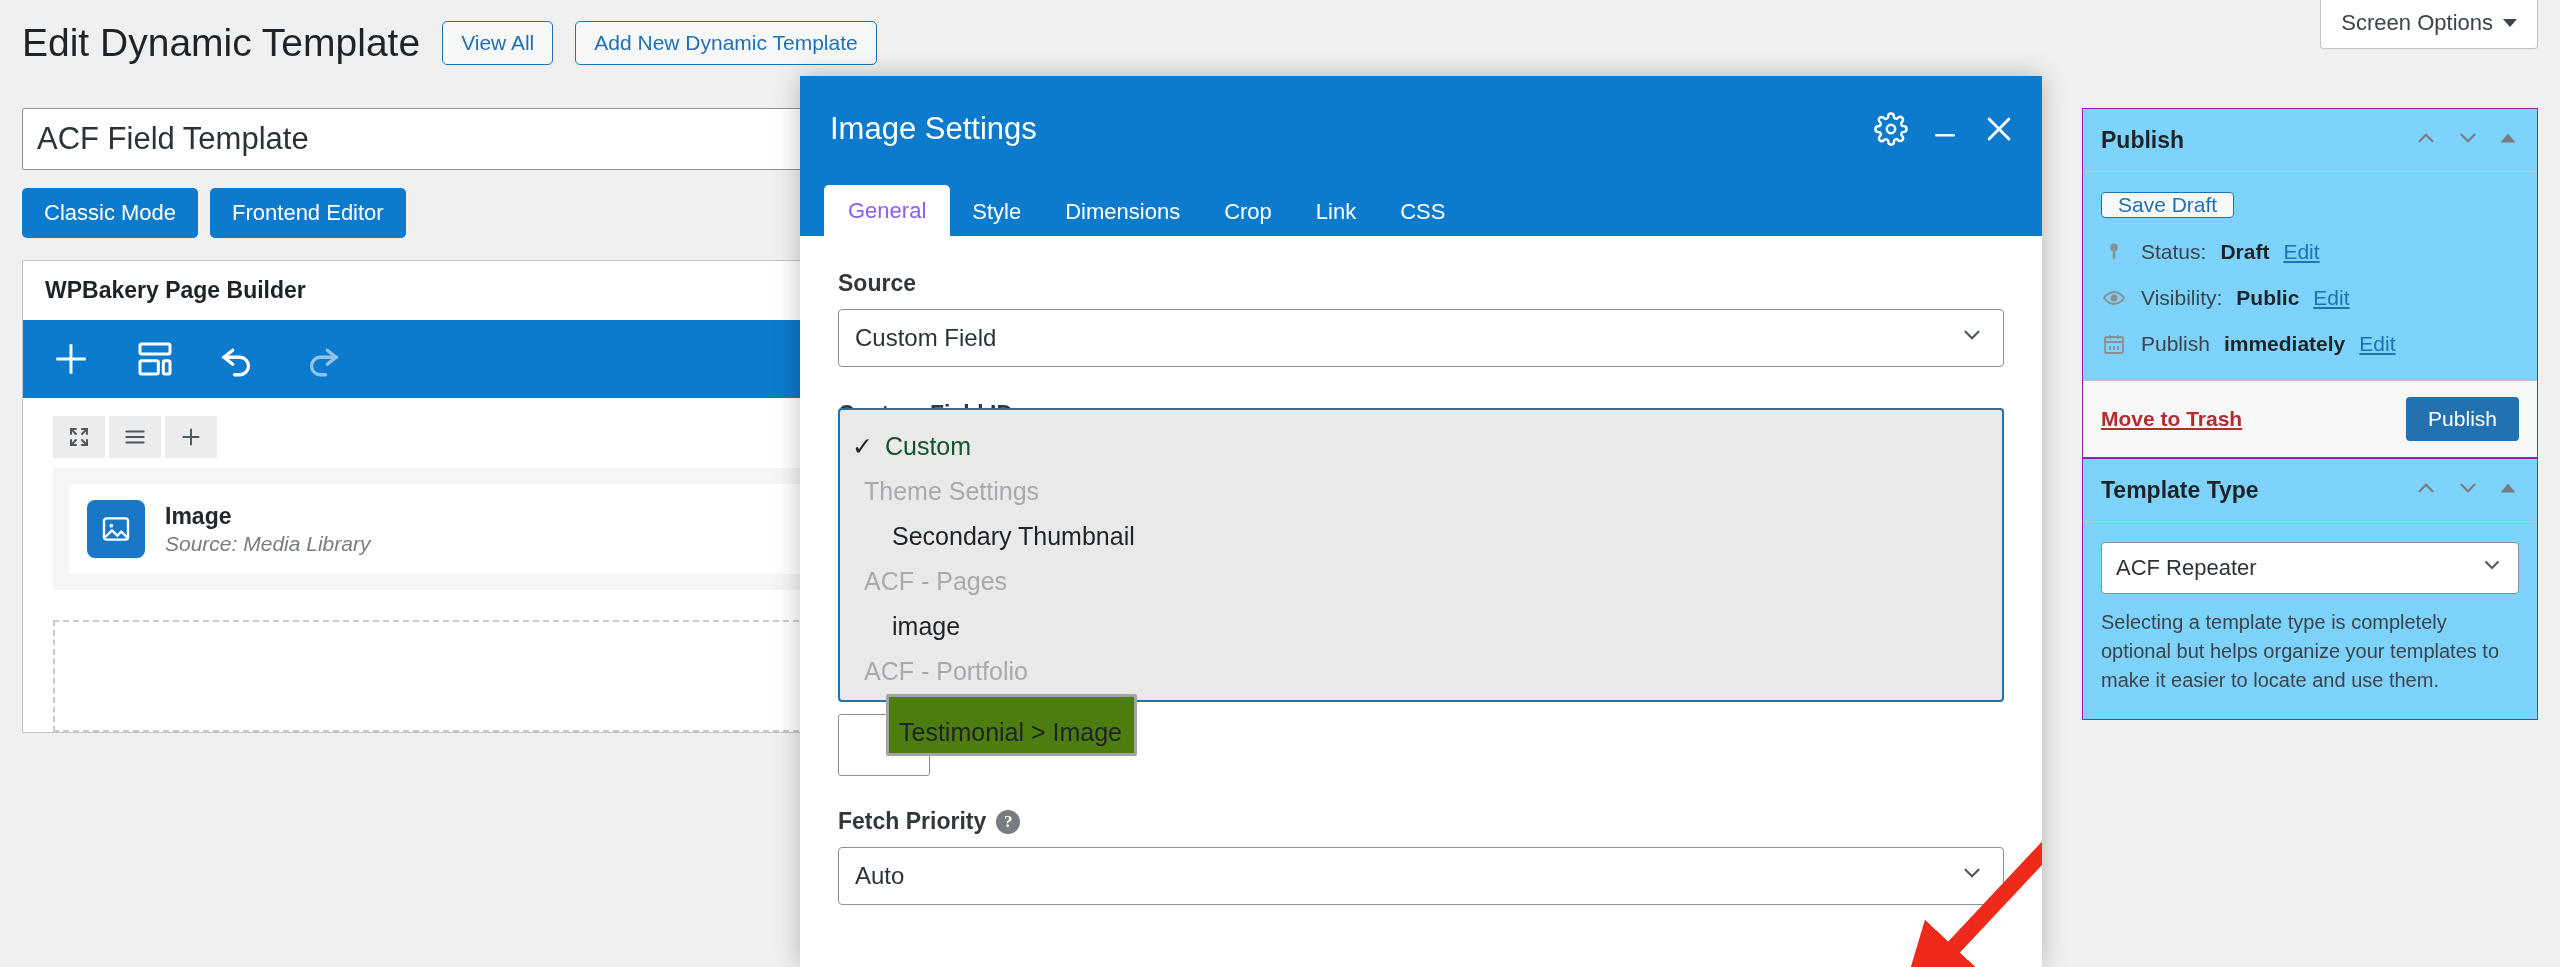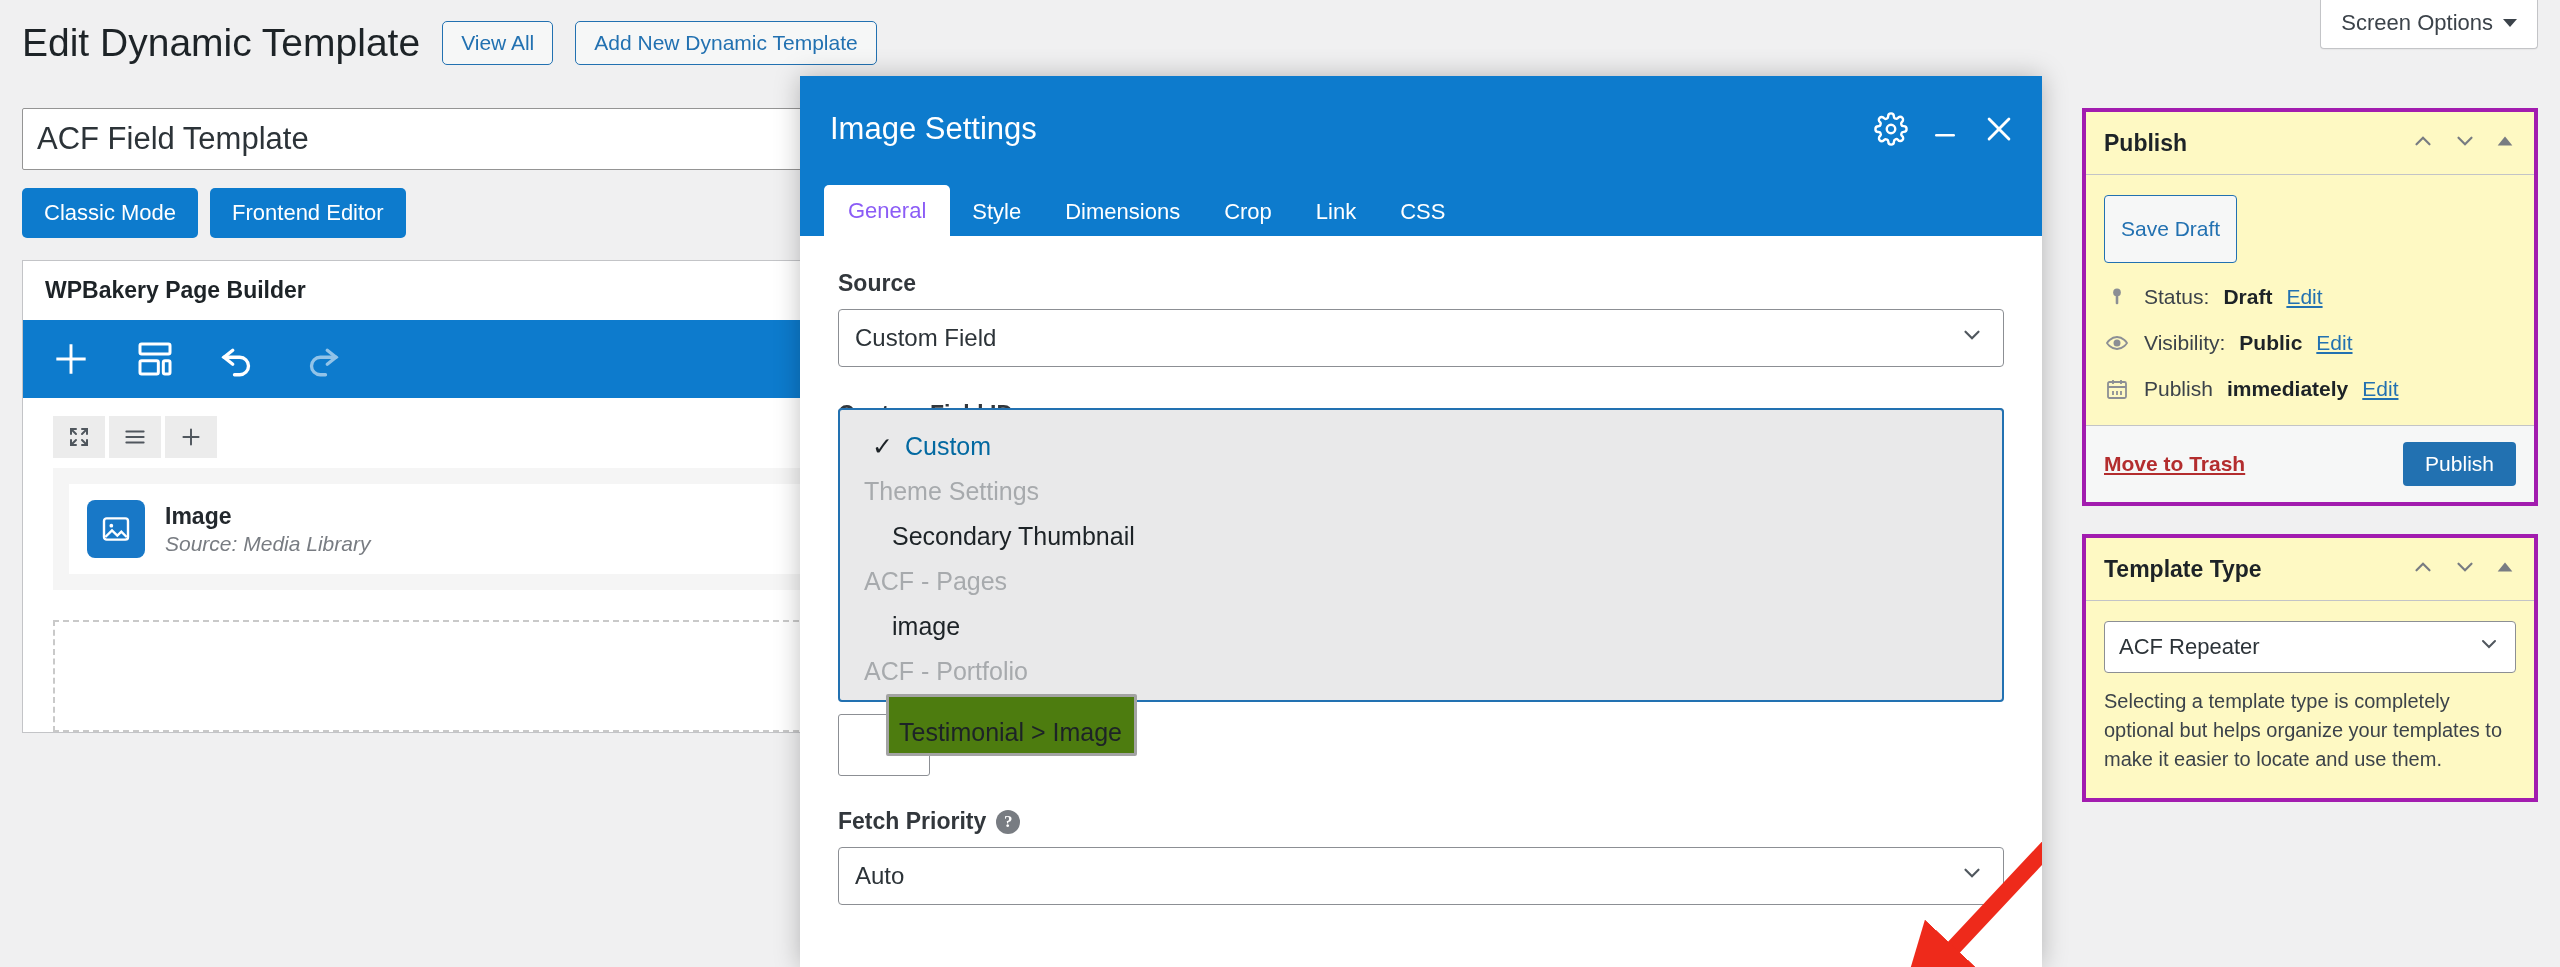--- a/index.html
+++ b/index.html
@@ -232,22 +232,22 @@
     width: 1166px;
     background: #e9e9ea;
     border: 2px solid #2271b1;
     border-radius: 4px;
     padding: 14px 0 12px 0;
     z-index: 20;
     height: 294px;
   }
   .dd-item {
     font-size: 25px;
-    color: #0369a1;
-    padding: 8px 10px 8px 32px;
+    color: #14532d;
+    padding: 8px 10px 8px 12px;
     display: flex; align-items: center; gap: 8px;
   }
   .dd-item.checked::before {
     content: "✓";
     font-size: 25px;
     color: #1d2327;
     margin-right: 4px;
   }
   .dd-group {
     font-size: 25px;
@@ -298,39 +298,38 @@
     pointer-events: none;
   }
 
   
   .sidebar {
     position: absolute;
     top: 108px; right: 22px;
     width: 456px;
   }
   .panel {
-    background: #fef9c3;
-    border: 4px solid #a21caf;
-    margin-bottom: 28px;
+    background: #7dd3fc;
+    border: 1px solid #a21caf;
   }
   .panel-head {
     display: flex; align-items: center; justify-content: space-between;
     padding: 16px 18px;
     border-bottom: 1px solid #c3c4c7;
   }
   .panel-title { font-size: 23px; font-weight: bold; color: #1d2327; }
   .panel-head-icons { display: flex; align-items: center; gap: 16px; color: #787c82; }
   .panel-body { padding: 20px 18px 24px 18px; }
   .save-draft-btn {
     background: #f6f7f7;
     border: 1px solid #2271b1;
     border-radius: 4px;
     color: #2271b1;
     font-size: 21px;
-    padding: 21px 16px;
+    padding: 0 16px;
     font-family: "Liberation Sans", sans-serif;
   }
   .meta-row {
     display: flex; align-items: center; gap: 14px;
     margin-top: 22px;
     font-size: 21px;
     color: #3c434a;
   }
   .meta-icon { color: #8c8f94; width: 26px; display: flex; justify-content: center; }
   .meta-row b { color: #1d2327; }

